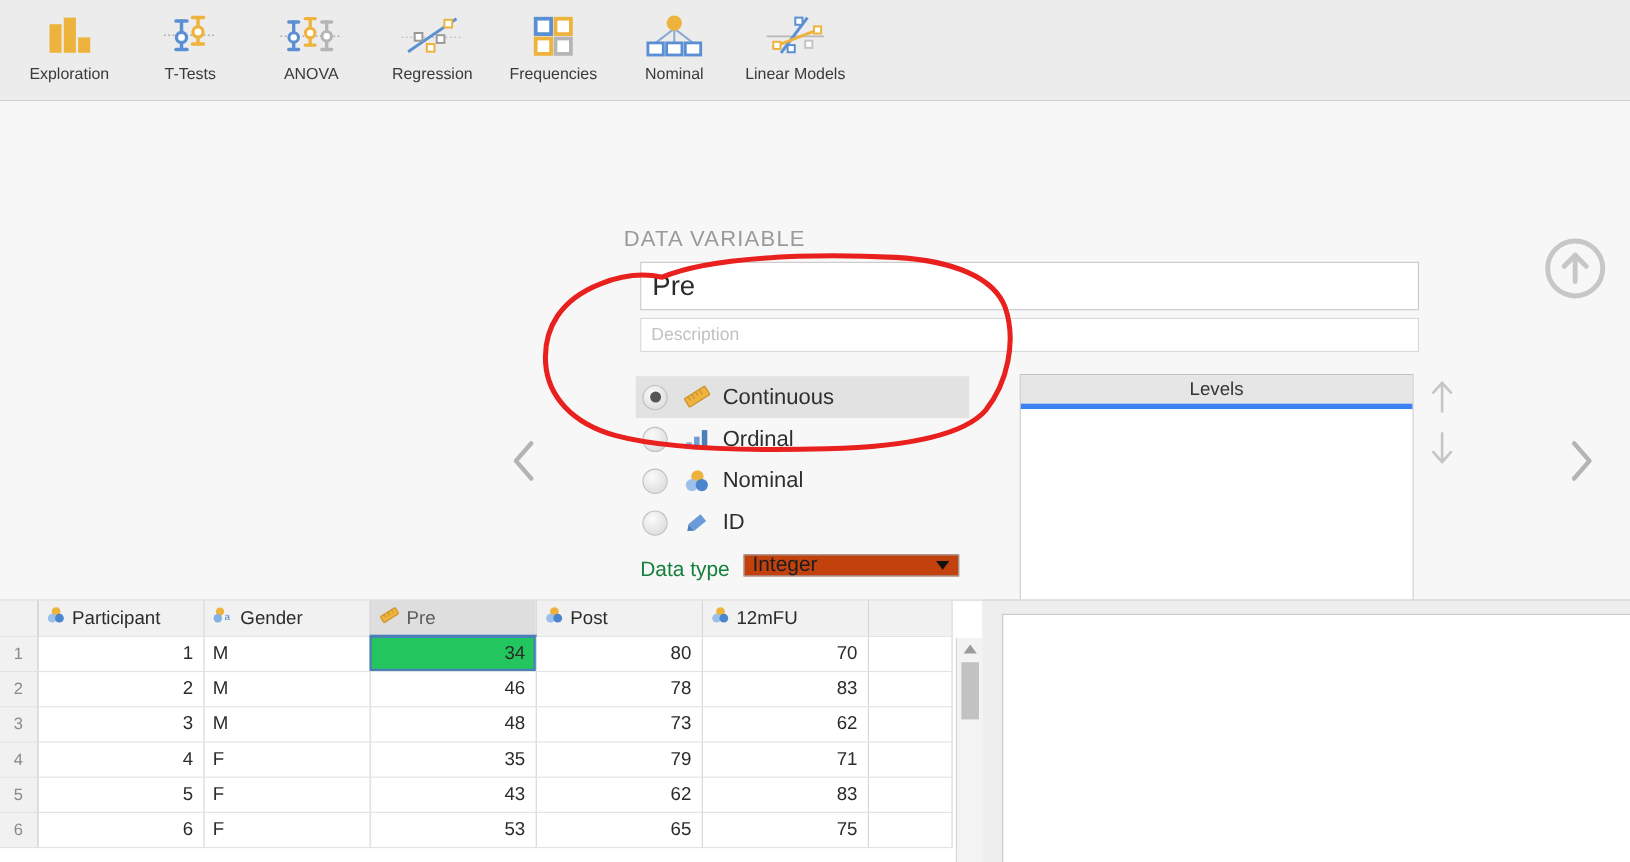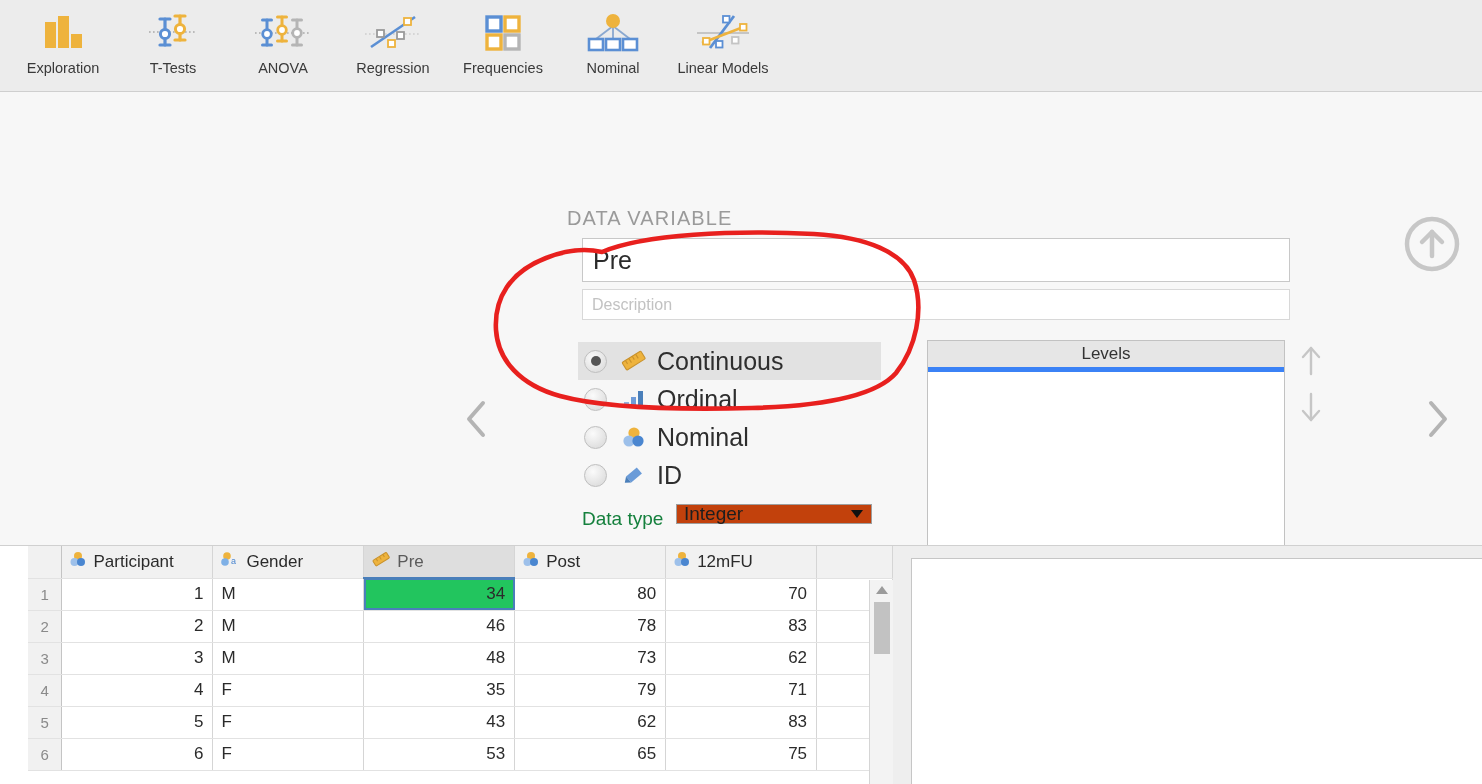--- a/index.html
+++ b/index.html
@@ -80,21 +80,21 @@
   }
   .radio.on::after {
     content: ""; position: absolute;
     left: 5.5px; top: 5.5px; width: 10px; height: 10px;
     border-radius: 50%; background: #555;
   }
   .measure-icon {
     width: 30px; height: 24px; margin-left: 12px; flex: none;
     display: flex; align-items: center; justify-content: center;
   }
-  .measure-text { margin-left: 8px; font-size: 25px; color: #2e2e2e; }
+  .measure-text { margin-left: 8px; font-size: 20px; color: #2e2e2e; }
 
   
   .dtype-label {
     position: absolute; left: 582px; top: 416px;
     font-size: 19px; color: #15803d;
   }
   .dtype-select {
     position: absolute; left: 676px; top: 412px;
     width: 196px; height: 20px;
     background: #c2410c; border: 1px solid #9e9e9e;
@@ -156,21 +156,21 @@
     pointer-events: none;
   }
 
   
   .sheet {
     position: absolute; left: 0; top: 545px;
     width: 893px; height: 239px;
     background: #fff;
     border-top: 1px solid #d0d0d0;
   }
-  .sheet table { border-collapse: collapse; table-layout: fixed; margin-left: 28px; }
+  .sheet table { border-collapse: collapse; table-layout: fixed; }
   .sheet th, .sheet td {
     border-right: 1px solid #d5d5d5;
     border-bottom: 1px solid #e2e2e2;
     font-weight: normal;
     font-size: 17px; color: #2b2b2b;
     height: 32px;
   }
   .col-rowhdr { width: 34px; }
   .col-w      { width: 151px; }
   .col-blank  { width: 76px; }

